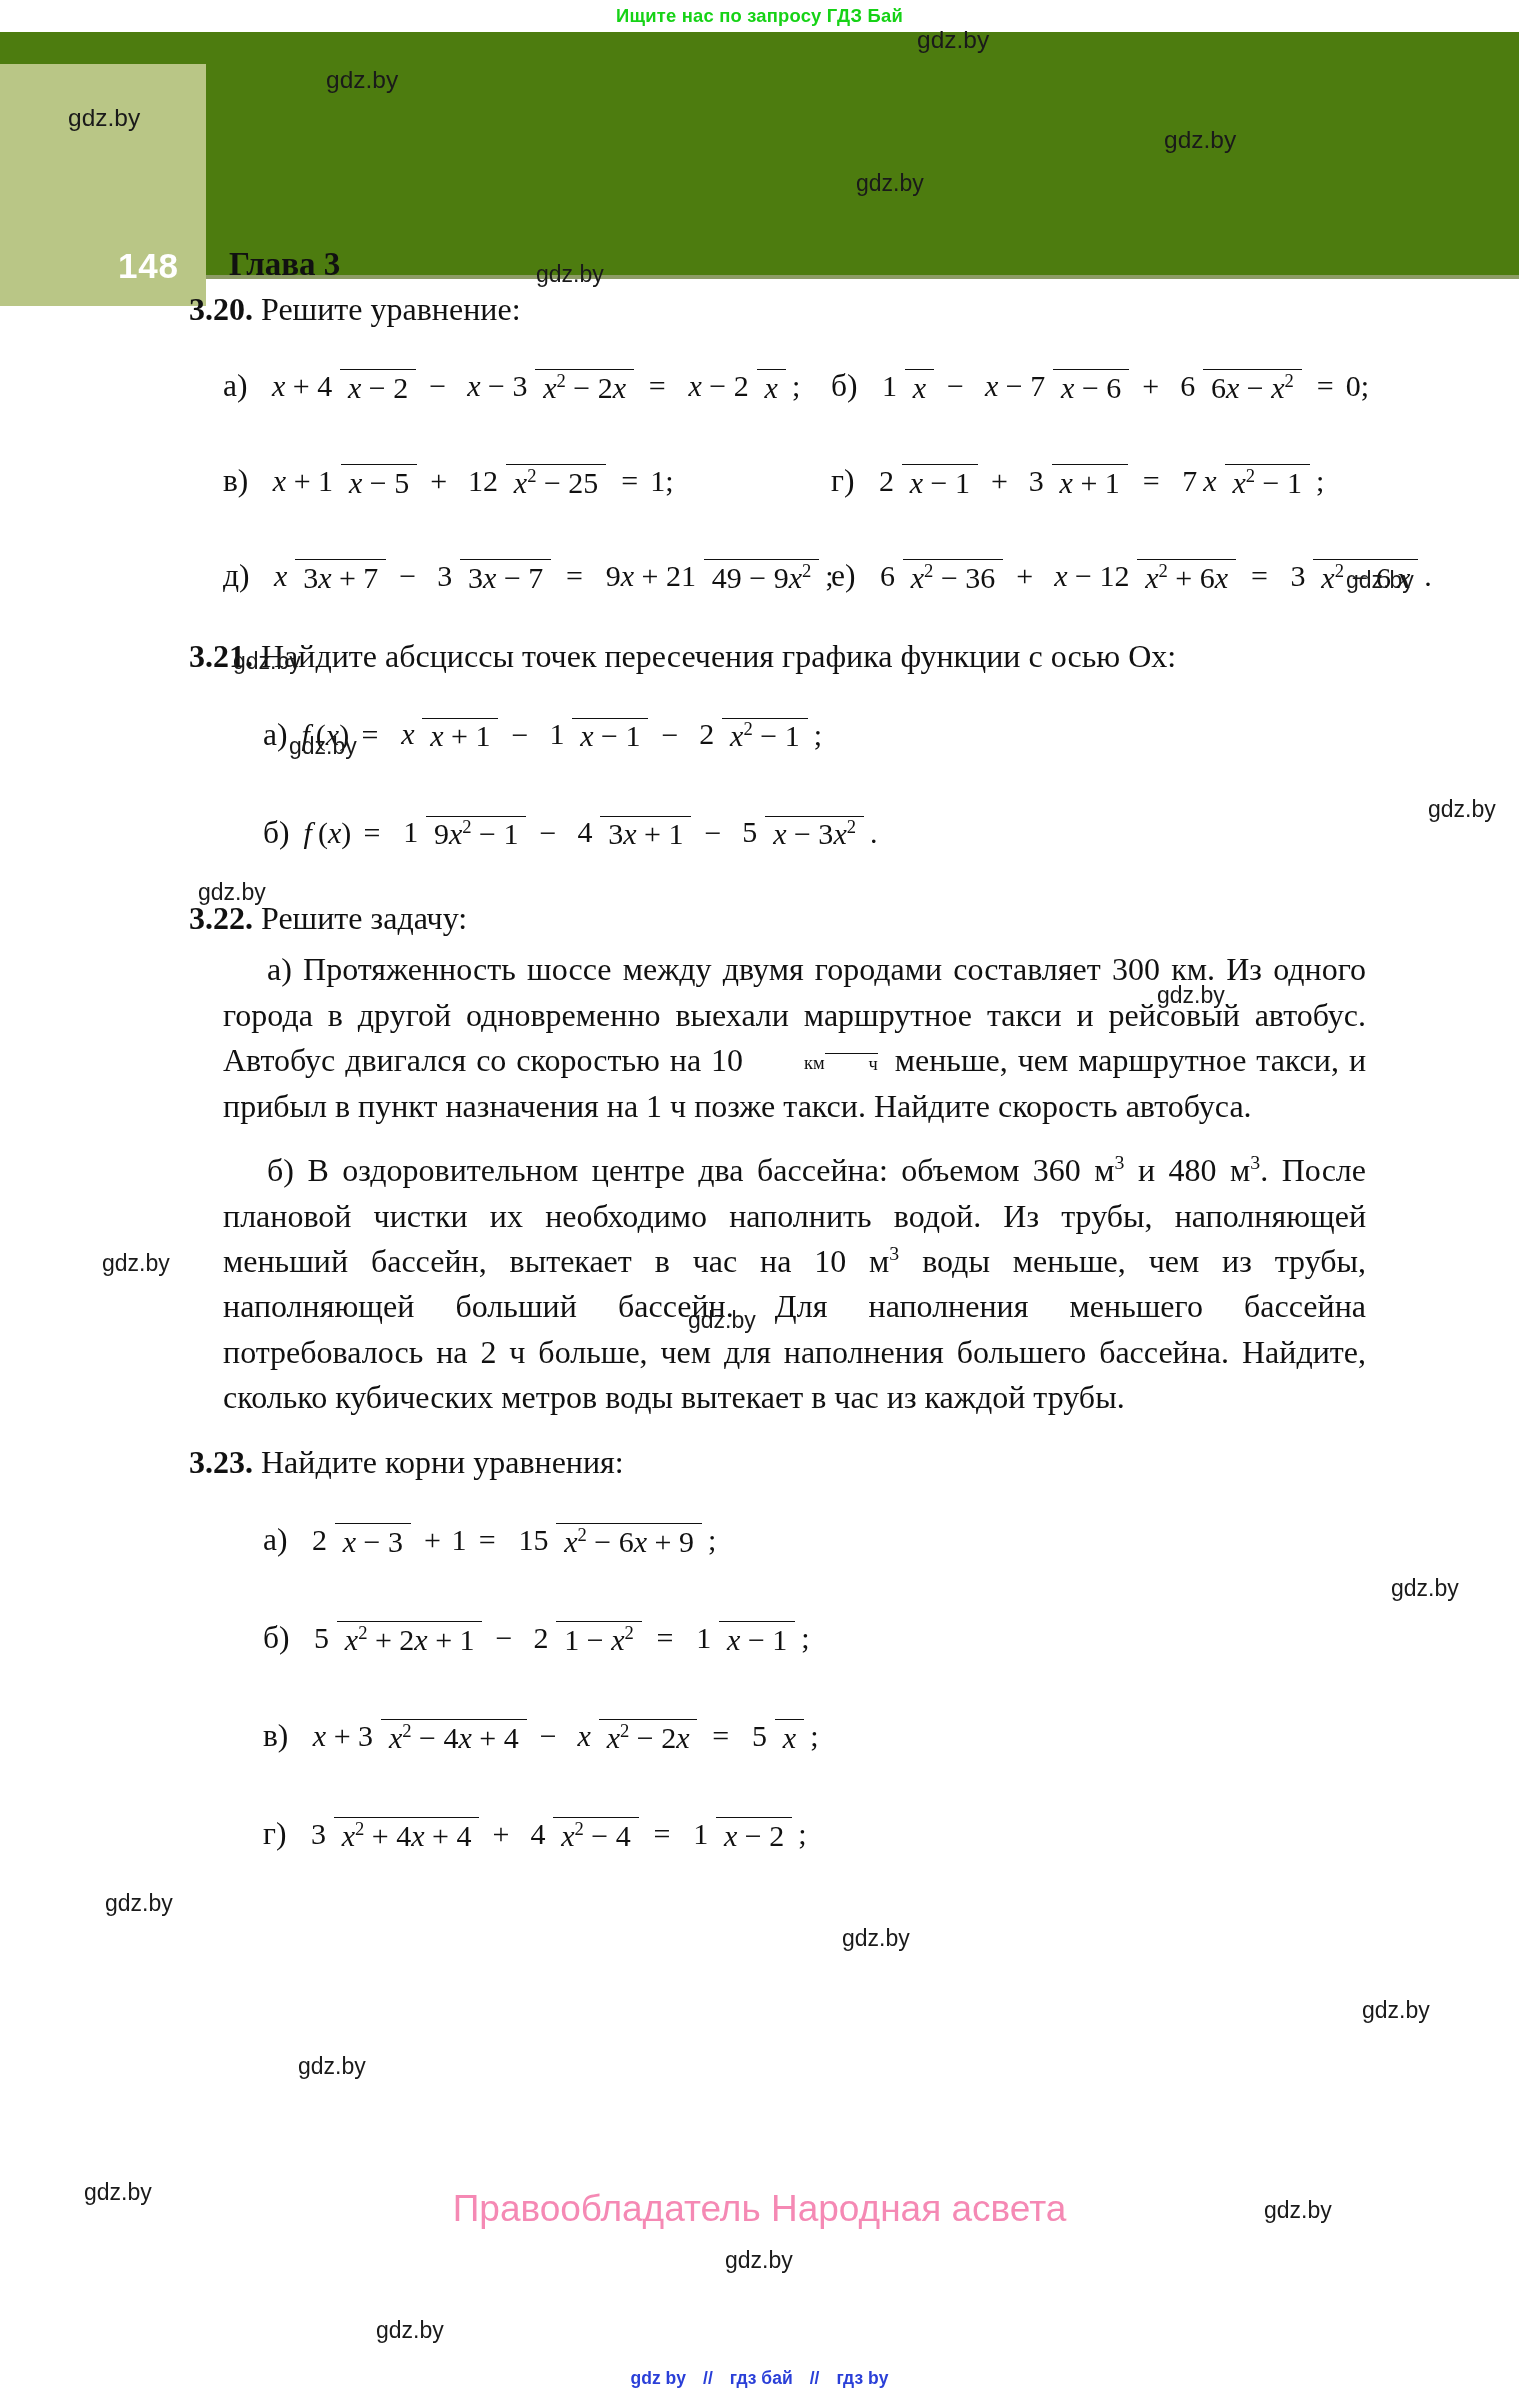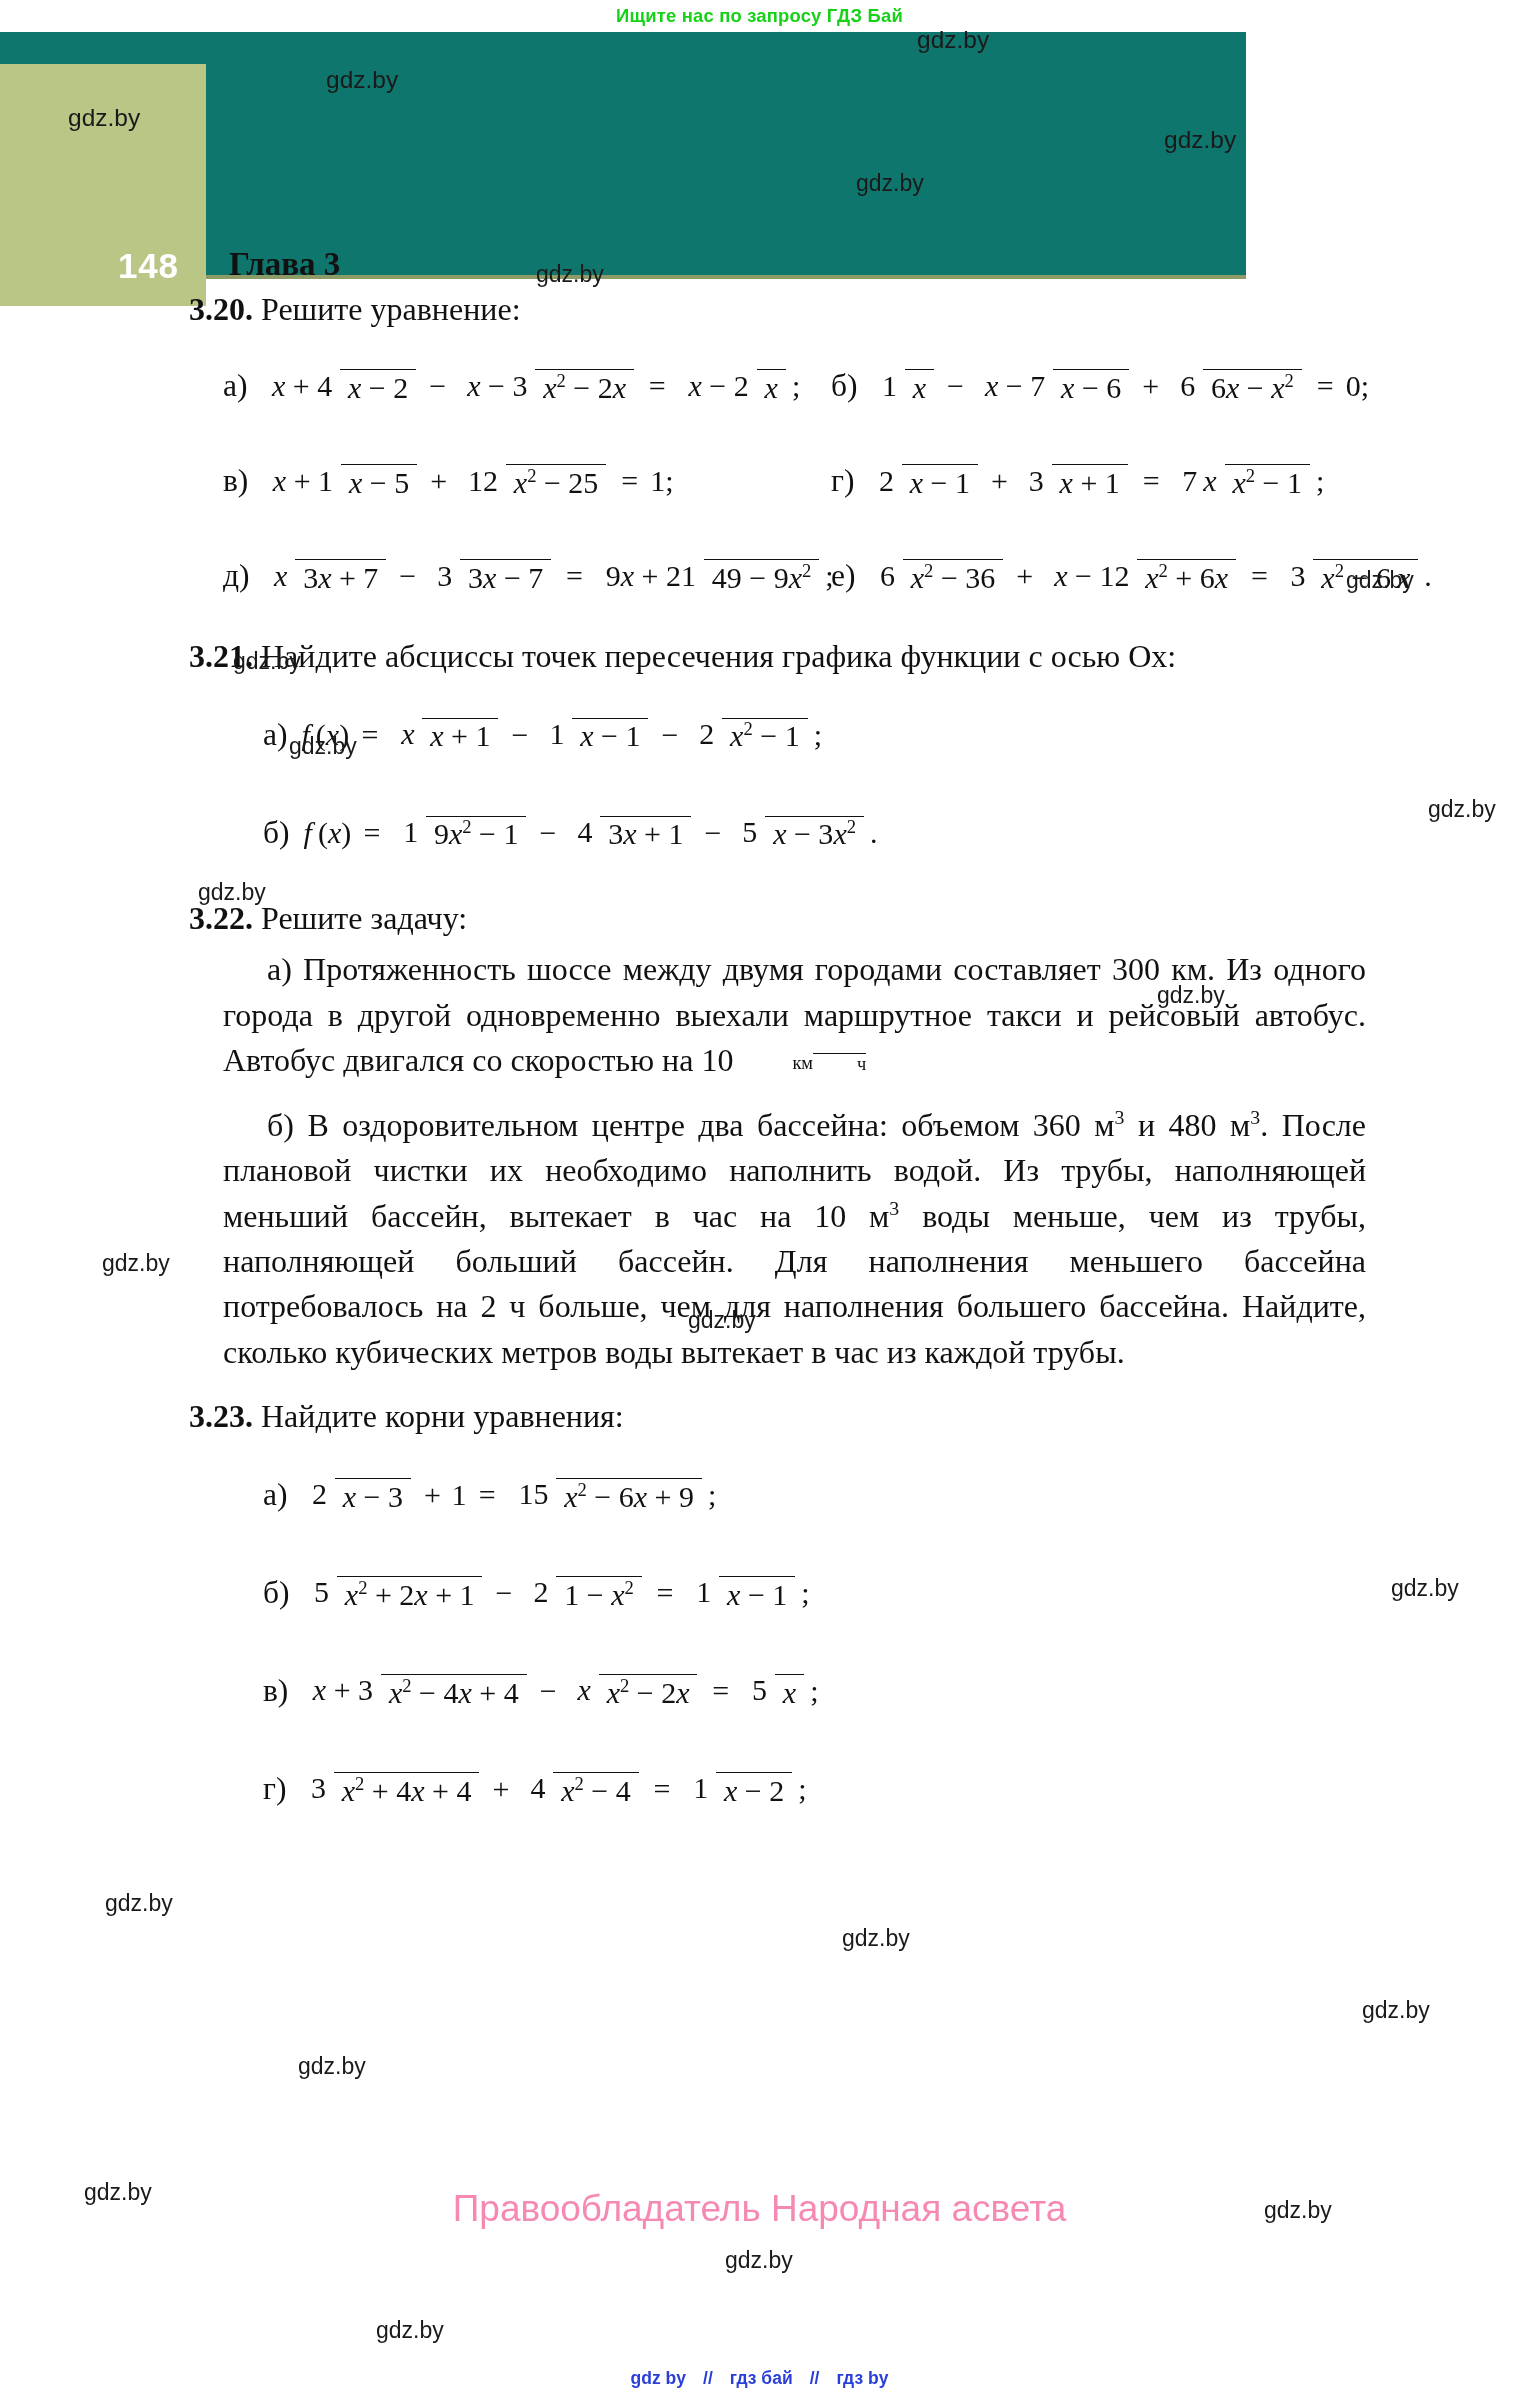--- a/index.html
+++ b/index.html
@@ -13,22 +13,22 @@
     color:#1a1a1a;white-space:nowrap;z-index:40;pointer-events:none;
   }
   
   .promo{
     position:absolute;top:5.3px;left:0;width:1519px;text-align:center;
     font-family:"Liberation Sans", sans-serif;font-weight:bold;font-size:18.4px;
     color:#16d216;letter-spacing:0.2px;z-index:50;
   }
   
   .header-band{
-    position:absolute;left:0;top:32px;width:1246px;height:247px;
-    background:#0f766e;border-bottom:4.4px solid #8d9c66;box-sizing:border-box;
+    position:absolute;left:0;top:32px;width:1519px;height:247px;
+    background:#4d7c0f;border-bottom:4.4px solid #8d9c66;box-sizing:border-box;
   }
   .page-tab{
     position:absolute;left:0;top:32px;width:206px;height:242px;
     background:#b9c686;
   }
   .page-number{
     position:absolute;left:0;top:214px;width:179px;text-align:right;
     font-family:"Liberation Sans", sans-serif;font-weight:bold;font-size:35px;
     color:#ffffff;letter-spacing:0.9px;
   }
@@ -297,21 +297,21 @@
   <div class="task" style="margin-top:15.8px;">
     <p class="task-head">
       <span class="num">3.22.</span>
       <span>Решите задачу:</span>
     </p>
 
     <p class="para">
       <span>а) Протяженность шоссе между двумя городами составляет 300 км. Из одного города в другой одновременно выехали маршрутное такси и рейсовый автобус. Автобус двигался со скоростью на 10 </span><span class="unit-frac">
           <span class="nm">км</span>
           <span class="dn">ч</span>
-        </span>
+        </span><span> меньше, чем маршрутное такси, и прибыл в пункт назначения на 1 ч позже такси. Найдите скорость автобуса.</span>
     </p>
 
     <p class="para" style="margin-top:19px;">
       <span>б) В оздоровительном центре два бассейна: объемом 360 м</span><sup>3</sup><span> и 480 м</span><sup>3</sup><span>. После плановой чистки их необходимо наполнить водой. Из трубы, наполняющей меньший бассейн, вытекает в час на 10 м</span><sup>3</sup><span> воды меньше, чем из трубы, наполняющей больший бассейн. Для наполнения меньшего бассейна потребовалось на 2 ч больше, чем для наполнения большего бассейна. Найдите, сколько кубических метров воды вытекает в час из каждой трубы.</span>
     </p>
   </div>
 
   <div class="task" style="margin-top:21px;">
     <p class="task-head">
       <span class="num">3.23.</span>

